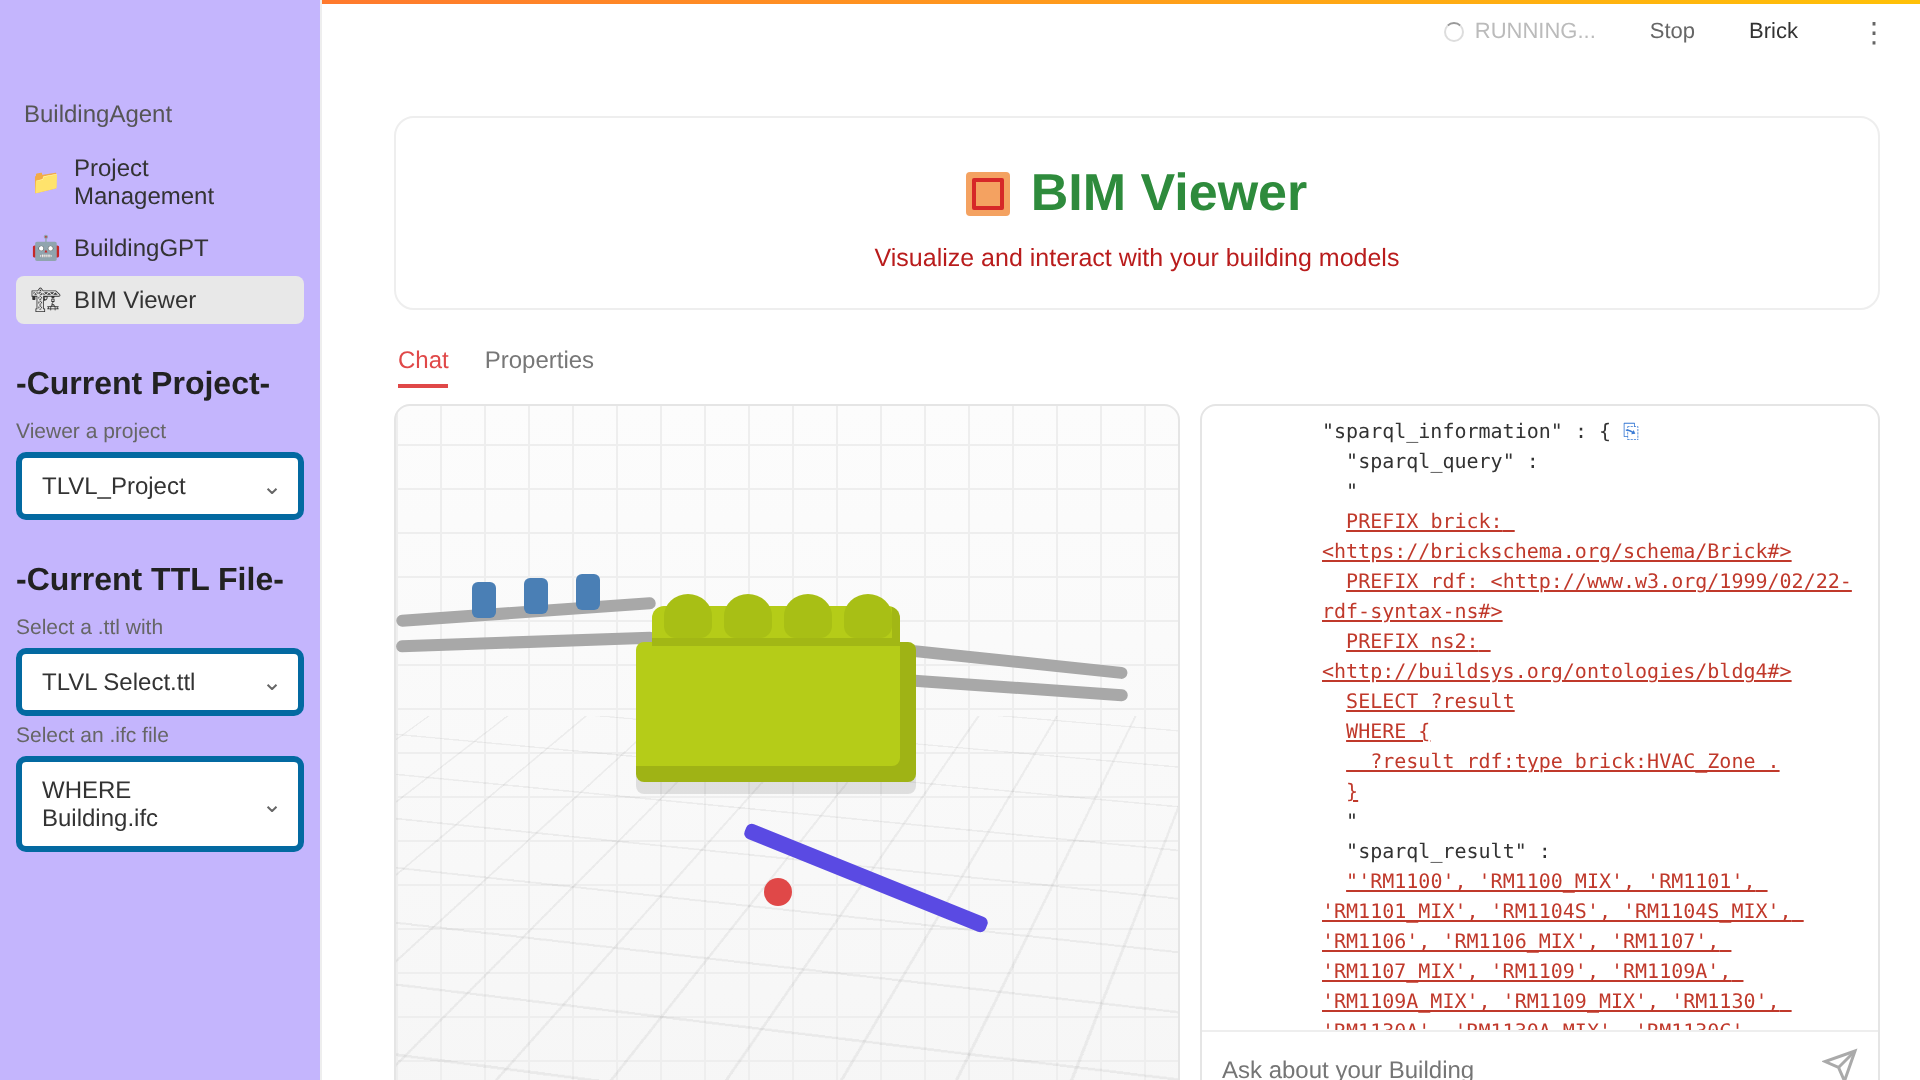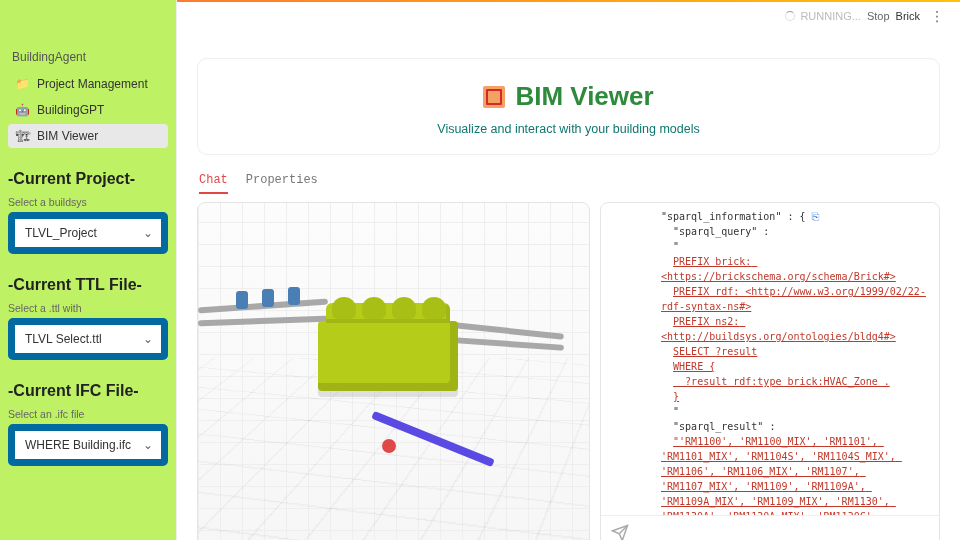--- a/index.html
+++ b/index.html
@@ -1,44 +1,44 @@
 <!DOCTYPE html>
 <html><head>
 <meta charset="utf-8">
 <style>
 * { margin: 0; padding: 0; box-sizing: border-box; }
 body { font-family: -apple-system, BlinkMacSystemFont, "Segoe UI", sans-serif; font-size: 13px; color: #333; background: #fff; overflow: hidden; width: 960px; height: 540px; position: relative; }
 .topstrip { position: absolute; top: 0; left: 0; right: 0; height: 2px; background: linear-gradient(90deg, #ff6b35 0%, #ffc107 100%); }
-.topbar { position: absolute; top: 8px; right: 12px; display: flex; align-items: center; gap: 6px; font-size: 11px; color: #888; }
+.topbar { position: absolute; top: 8px; right: 12px; display: flex; align-items: center; gap: 27px; font-size: 11px; color: #888; }
 .topbar .running { color: #bbb; display: flex; align-items: center; gap: 5px; }
 .spinner { width: 10px; height: 10px; border: 1.5px solid #ddd; border-top-color: #999; border-radius: 50%; }
 .topbar .stop { color: #666; cursor: pointer; }
 .topbar .deploy { color: #333; cursor: pointer; }
 .topbar .kebab { color: #666; font-size: 14px; cursor: pointer; padding: 0 4px; }
 
-.sidebar { position: absolute; top: 0; left: 0; width: 177px; height: 100%; background: #bef264; border-right: 1px solid #eee; padding: 8px 8px 0 8px; }
+.sidebar { position: absolute; top: 0; left: 0; width: 161px; height: 100%; background: #c4b5fd; border-right: 1px solid #eee; padding: 8px 8px 0 8px; }
 .app-title { font-size: 12px; color: #555; padding: 42px 4px 8px 4px; }
 .nav-item { display: flex; align-items: center; gap: 7px; padding: 5px 8px; font-size: 12px; color: #333; cursor: pointer; border-radius: 4px; margin-bottom: 2px; }
 .nav-item.active { background: #e8e8e8; }
 .nav-icon { width: 14px; height: 14px; display: flex; align-items: center; justify-content: center; font-size: 12px; }
 
 .section-hdr { font-size: 16px; font-weight: 600; color: #222; margin: 22px 0 8px 0; }
 .field-label { font-size: 10.5px; color: #666; margin-bottom: 4px; }
-.select { position: relative; width: 100%; background: #fff; border: 7px solid #0369a1; border-radius: 5px; padding: 7px 26px 7px 10px; font-size: 12px; color: #333; cursor: pointer; margin-bottom: 4px; }
+.select { position: relative; width: 100%; background: #fff; border: 3px solid #0369a1; border-radius: 5px; padding: 7px 26px 7px 10px; font-size: 12px; color: #333; cursor: pointer; margin-bottom: 4px; }
 .select .chev { position: absolute; right: 8px; top: 50%; transform: translateY(-50%); color: #666; }
 
 .main { position: absolute; left: 177px; top: 0; right: 0; bottom: 0; padding: 0 20px; }
 .card { margin: 58px 0 0 0; border: 1px solid #eee; border-radius: 10px; padding: 22px 10px 18px 10px; text-align: center; }
 .card h1 { font-size: 26px; font-weight: 700; color: #2e8b3c; display: inline-flex; align-items: center; gap: 10px; }
-.card .sub { font-size: 12.5px; color: #0f766e; margin-top: 10px; }
+.card .sub { font-size: 12.5px; color: #b91c1c; margin-top: 10px; }
 .title-icon { width: 22px; height: 22px; background: #f4a261; display: inline-block; border-radius: 2px; position: relative; }
 .title-icon::after { content: ""; position: absolute; left: 3px; top: 3px; right: 3px; bottom: 3px; border: 2px solid #d62828; border-radius: 1px; }
 
 .tabs { display: flex; gap: 18px; margin: 18px 0 8px 2px; font-size: 12px; }
-.tab { color: #777; padding-bottom: 5px; cursor: pointer; font-family: Liberation Mono, monospace; }
+.tab { color: #777; padding-bottom: 5px; cursor: pointer; }
 .tab.active { color: #e04848; border-bottom: 2px solid #e04848; }
 
 .workspace { display: flex; gap: 10px; height: 352px; }
 .viewer { flex: 1; border: 1px solid #e5e5e5; border-radius: 8px; background:
   repeating-linear-gradient(0deg, #eee 0 1px, transparent 1px 22px),
   repeating-linear-gradient(90deg, #eee 0 1px, transparent 1px 22px),
   linear-gradient(180deg, #fcfcfc 0%, #f6f6f6 100%);
   position: relative; overflow: hidden; }
 .floor { position: absolute; left: -40px; right: -40px; top: 155px; bottom: -40px; background:
   repeating-linear-gradient(8deg, rgba(0,0,0,0.05) 0 1px, transparent 1px 28px),
@@ -92,34 +92,33 @@
   <div class="nav-item">
     <span class="nav-icon">🤖</span>
     <span>BuildingGPT</span>
   </div>
   <div class="nav-item active">
     <span class="nav-icon">🏗</span>
     <span>BIM Viewer</span>
   </div>
 
   <div class="section-hdr">-Current Project-</div>
-  <div class="field-label">Select a buildsys</div>
+  <div class="field-label">Viewer a project</div>
   <div class="select">
     <span>TLVL_Project</span>
     <span class="chev">⌄</span>
   </div>
 
   <div class="section-hdr">-Current TTL File-</div>
   <div class="field-label">Select a .ttl with</div>
   <div class="select">
     <span>TLVL Select.ttl</span>
     <span class="chev">⌄</span>
   </div>
 
-  <div class="section-hdr">-Current IFC File-</div>
   <div class="field-label">Select an .ifc file</div>
   <div class="select">
     <span>WHERE Building.ifc</span>
     <span class="chev">⌄</span>
   </div>
 </div>
 
 <div class="main">
   <div class="card">
     <h1>
@@ -166,20 +165,21 @@
   <span class="k-str">  ?result rdf:type brick:HVAC_Zone .</span>
   <span class="k-str">}</span>
   "
   <span class="k-key">"sparql_result"</span> :
   <span class="k-str">"'RM1100', 'RM1100_MIX', 'RM1101', 'RM1101_MIX', 'RM1104S', 'RM1104S_MIX', 'RM1106', 'RM1106_MIX', 'RM1107', 'RM1107_MIX', 'RM1109', 'RM1109A', 'RM1109A_MIX', 'RM1109_MIX', 'RM1130', 'RM1130A', 'RM1130A_MIX', 'RM1130C', 'RM1130C_MIX', 'RM1130_MIX', 'RM1201', 'RM1201_MIX', 'RM1202', 'RM1202_MIX', 'RM1203', 'RM1203_MIX', 'RM1205S', 'RM1205S_MIX'"</span>
   
     }
   }
 }</div>
       <div class="codeinput">
+        <input placeholder="Ask about your Building" style="">
         <span class="sendicon">
           <svg width="18" height="18" viewBox="0 0 24 24" fill="none" stroke="currentColor" stroke-width="2">
               <path d="M22 2L11 13"></path>
               <path d="M22 2l-7 20-4-9-9-4 20-7z"></path>
             </svg>
         </span>
       </div>
     </div>
   </div>
 </div>

